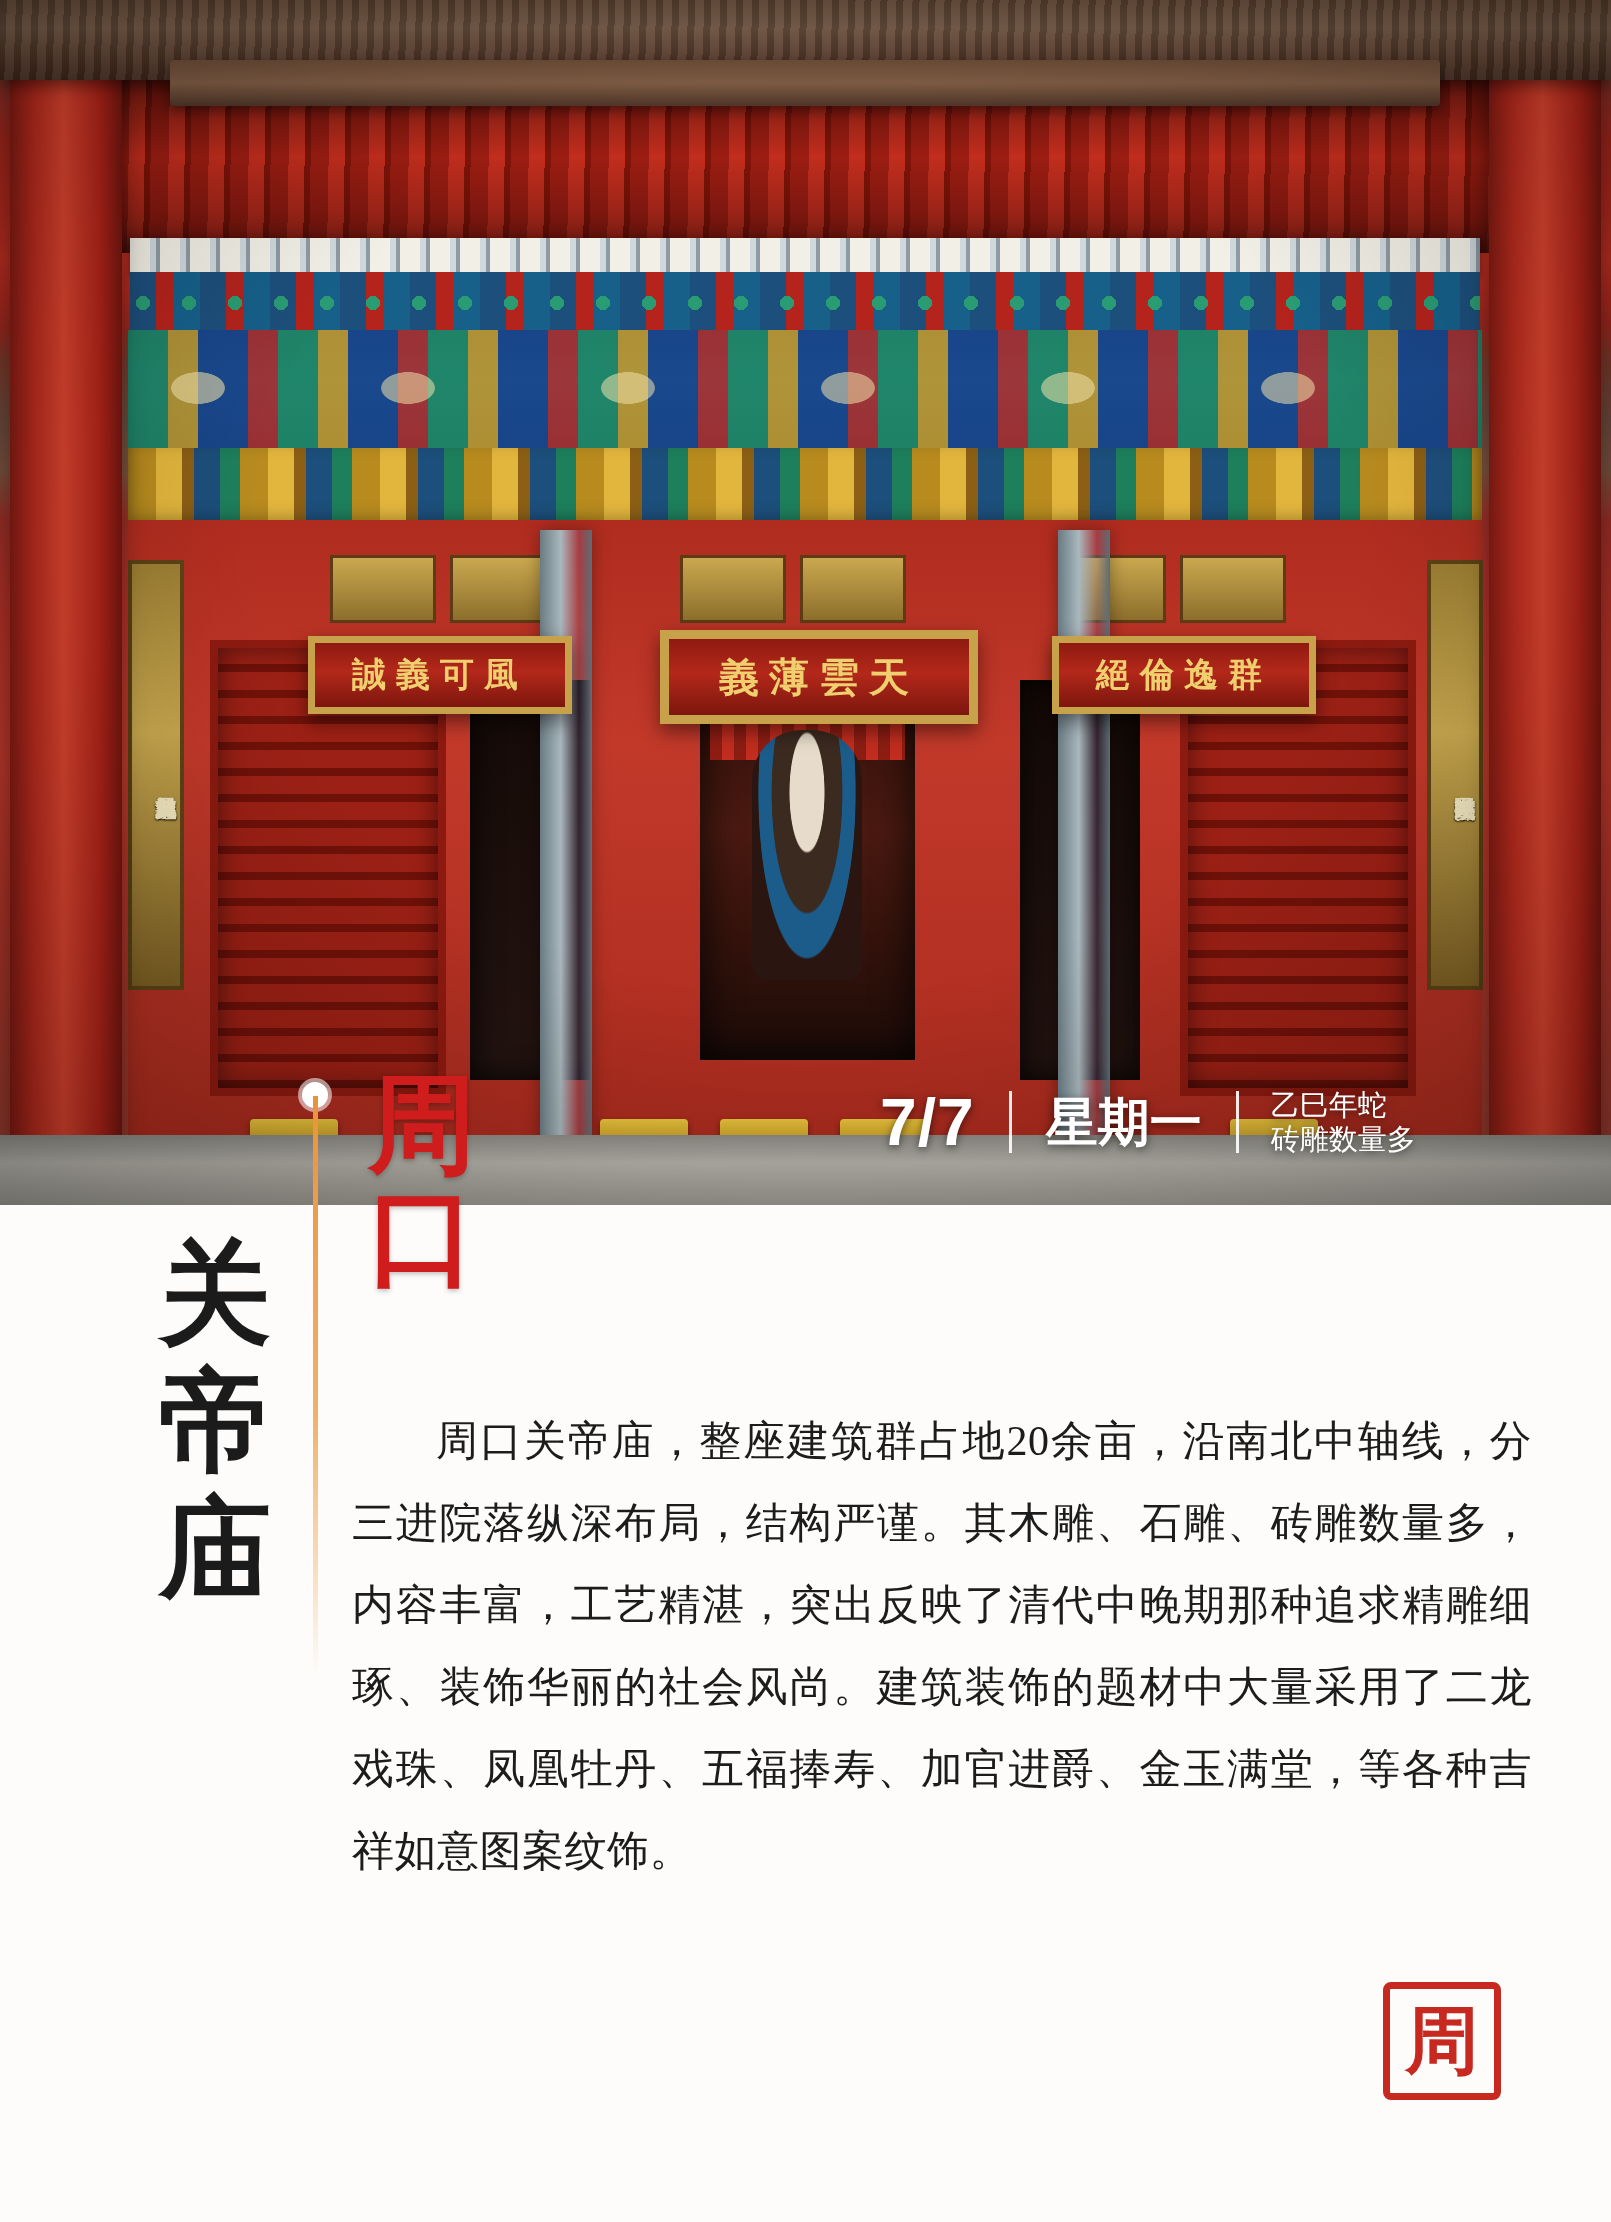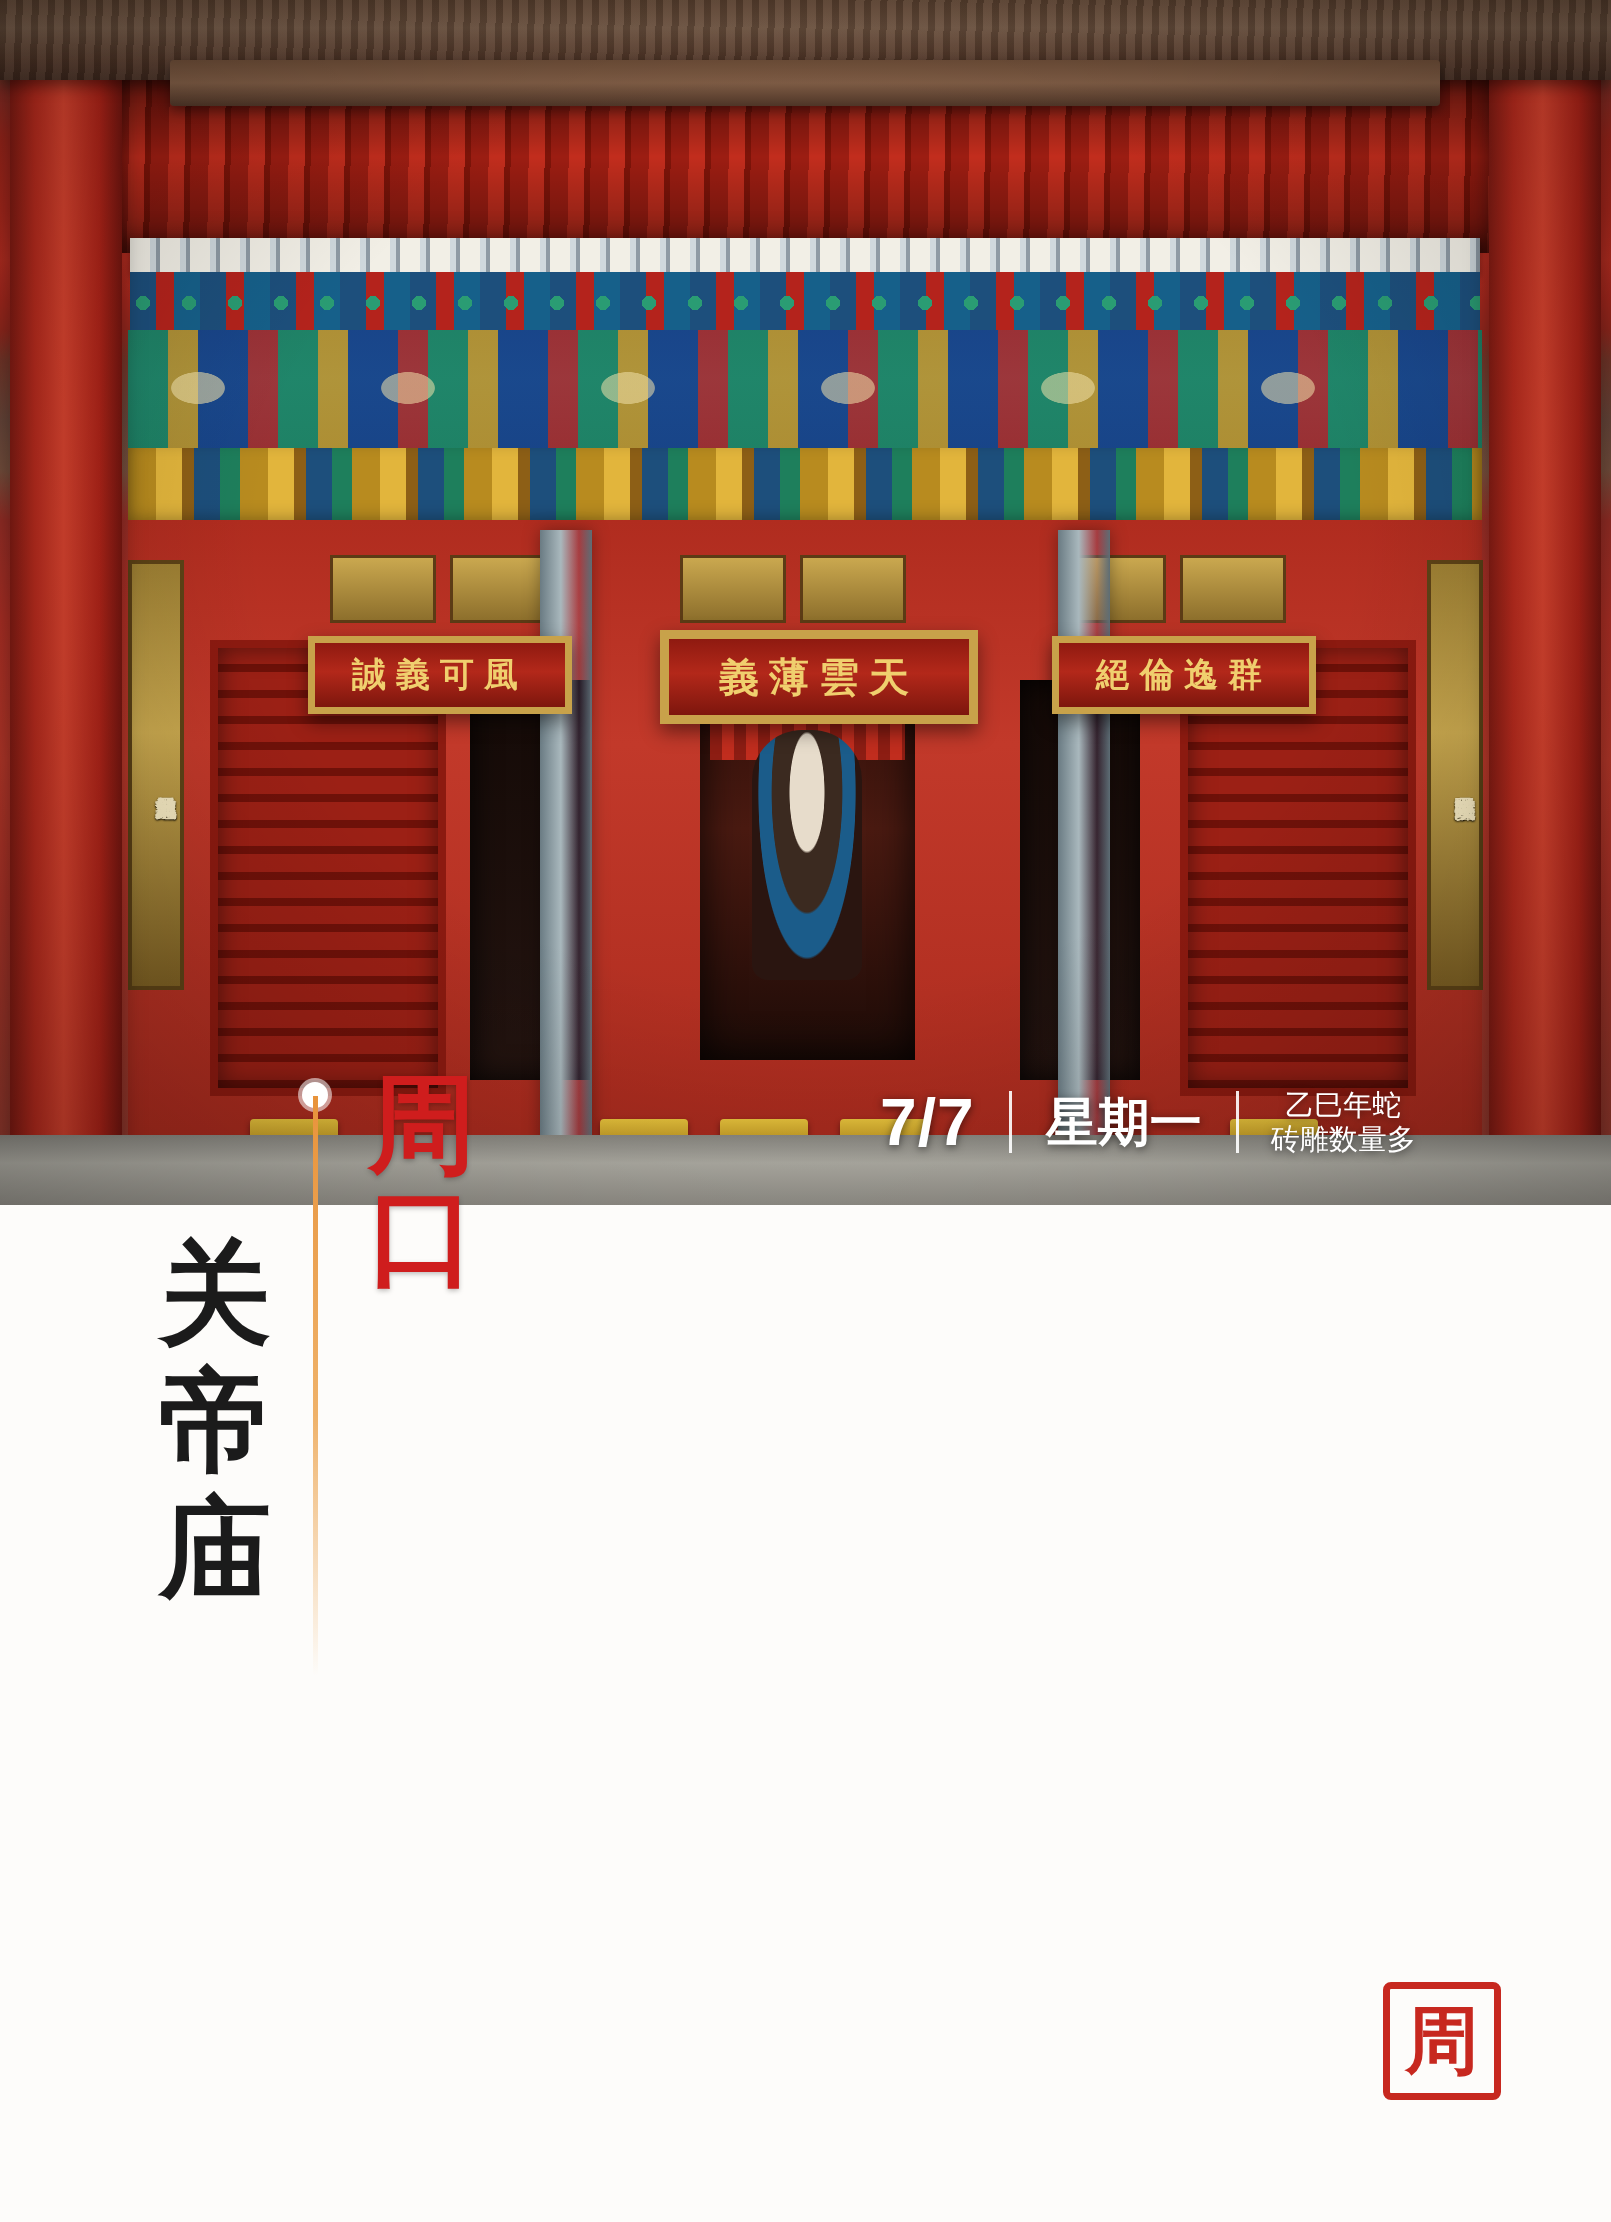--- a/index.html
+++ b/index.html
@@ -347,21 +347,20 @@
     font-size: 52px;
     font-weight: bold;
     line-height: 1;
     padding: 0 22px;
   }
   .date-lunar {
     font-size: 29px;
     line-height: 34px;
     padding-left: 20px;
     white-space: nowrap;
-    text-align: center;
   }
 
   
   .title-red {
     position: absolute;
     left: 368px;
     top: 1070px;
     width: 130px;
     color: #cf1d1d;
     font-family: "Liberation Serif", serif;
@@ -525,16 +524,17 @@
     <span class="ch">周</span>
     <span class="ch">口</span>
   </div>
 
   <div class="title-vertical">
     <span class="ch">关</span>
     <span class="ch">帝</span>
     <span class="ch">庙</span>
   </div>
 
+  <div class="body-text">周口关帝庙，整座建筑群占地20余亩，沿南北中轴线，分三进院落纵深布局，结构严谨。其木雕、石雕、砖雕数量多，内容丰富，工艺精湛，突出反映了清代中晚期那种追求精雕细琢、装饰华丽的社会风尚。建筑装饰的题材中大量采用了二龙戏珠、凤凰牡丹、五福捧寿、加官进爵、金玉满堂，等各种吉祥如意图案纹饰。</div>
 
   <div class="seal">周</div>
 
 </div>
 
 </body></html>

